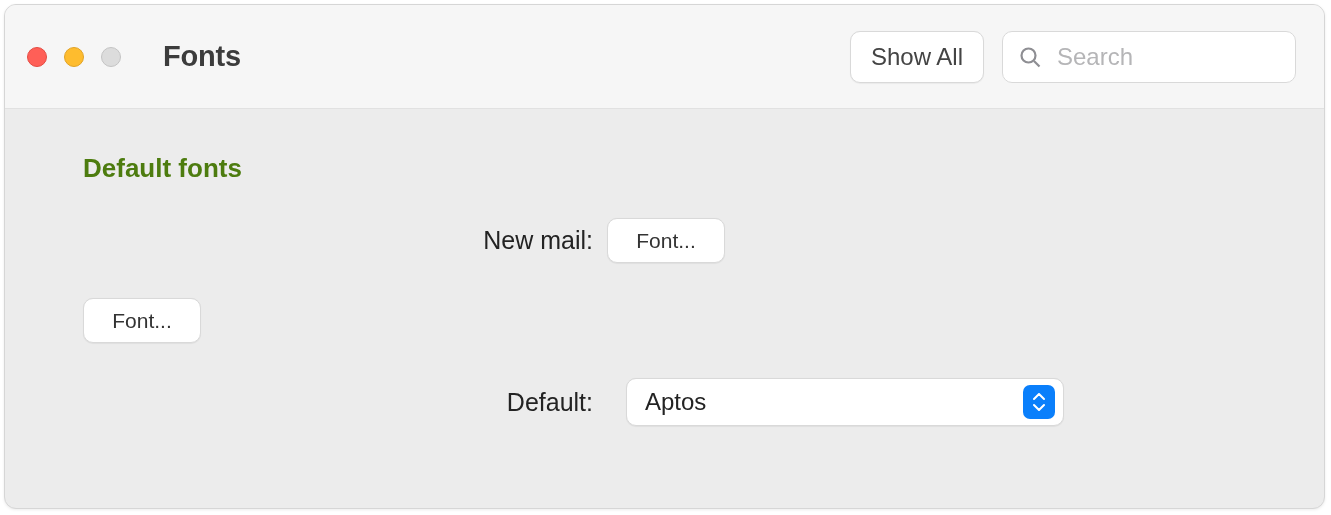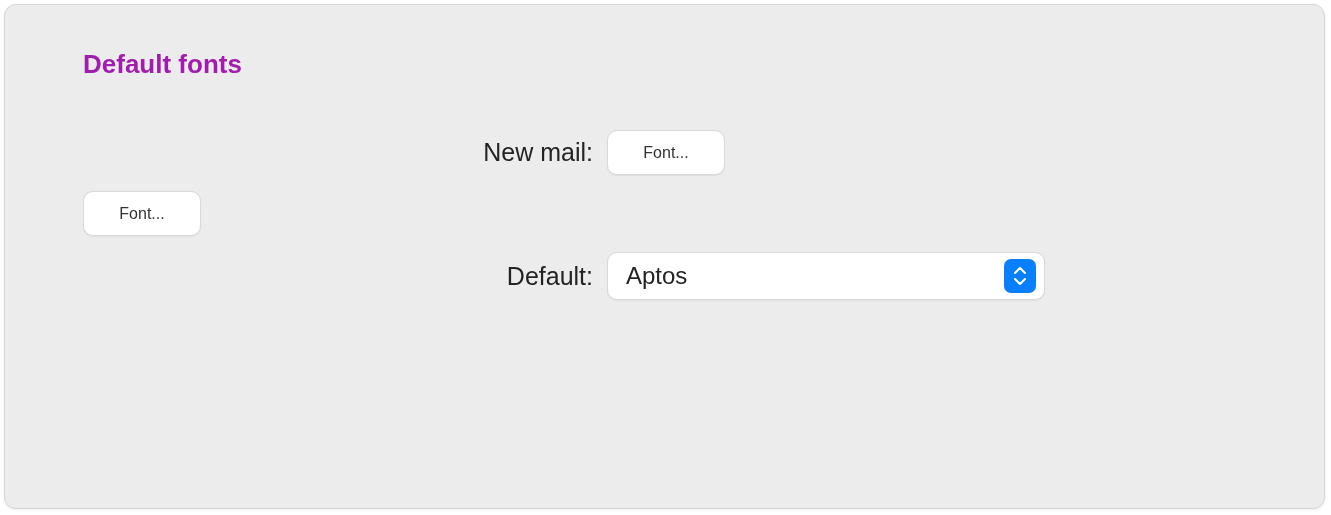--- a/index.html
+++ b/index.html
@@ -93,45 +93,45 @@
       color: #8e8e93;
       pointer-events: none;
     }
     .content {
       flex: 1;
       padding: 44px 70px 0 78px;
     }
     .section-title {
       font-size: 26px;
       font-weight: 700;
-      color: #a21caf;
-      margin-bottom: 50px;
+      color: #4d7c0f;
+      margin-bottom: 34px;
     }
     .form-rows {
       display: flex;
       flex-direction: column;
-      gap: 16px;
+      gap: 35px;
     }
     .form-row {
       display: flex;
       align-items: center;
     }
     .row-label {
       width: 524px;
       text-align: right;
       font-size: 25px;
       color: #232323;
       padding-right: 14px;
     }
     .row-control { flex: 0 0 auto; }
     .small-btn {
       background: #ffffff;
       border: 1px solid #d9d9d9;
       border-radius: 10px;
-      font-size: 16px;
+      font-size: 21px;
       color: #333;
       padding: 16px 20px;
       height: 45px;
       min-width: 118px;
       display: flex;
       align-items: center;
       justify-content: center;
       box-shadow: 0 0.5px 1px rgba(0,0,0,0.06);
       cursor: default;
     }
@@ -140,20 +140,21 @@
       width: 438px;
       height: 48px;
       background: #ffffff;
       border: 1px solid #d9d9d9;
       border-radius: 10px;
       display: flex;
       align-items: center;
       padding: 0 8px 0 18px;
       box-shadow: 0 0.5px 1px rgba(0,0,0,0.06);
       cursor: default;
+      margin-left: 19px;
     }
     .popup-text {
       flex: 1;
       font-size: 24px;
       color: #232323;
     }
     .stepper {
       width: 32px;
       height: 34px;
       background: #0a7ffb;
@@ -163,20 +164,39 @@
       align-items: center;
       justify-content: center;
       gap: 2px;
     }
     .stepper svg { display: block; }
   </style>
 </head>
 <body>
 
 <div class="window">
+  <div class="titlebar">
+    <div class="traffic-lights">
+      <div class="dot red"></div>
+      <div class="dot yellow"></div>
+      <div class="dot gray"></div>
+    </div>
+    <div class="window-title">Fonts</div>
+    <div class="titlebar-spacer"></div>
+    <div class="btn showall">Show All</div>
+    <div class="search-wrap">
+      <span class="search-icon">
+        <svg viewBox="0 0 24 24" width="24" height="24" fill="none" stroke="currentColor" stroke-width="2.2">
+          <circle cx="10.5" cy="10.5" r="7"></circle>
+          <line x1="16" y1="16" x2="21.5" y2="21.5"></line>
+        </svg>
+      </span>
+      <input type="text" class="search-input" placeholder="Search" style="">
+    </div>
+  </div>
 
   <div class="content">
     <div class="section-title">Default fonts</div>
 
     <div class="form-rows">
 
       <div class="form-row">
         <div class="row-label">New mail:</div>
         <div class="row-control">
           <div class="small-btn">Font...</div>

